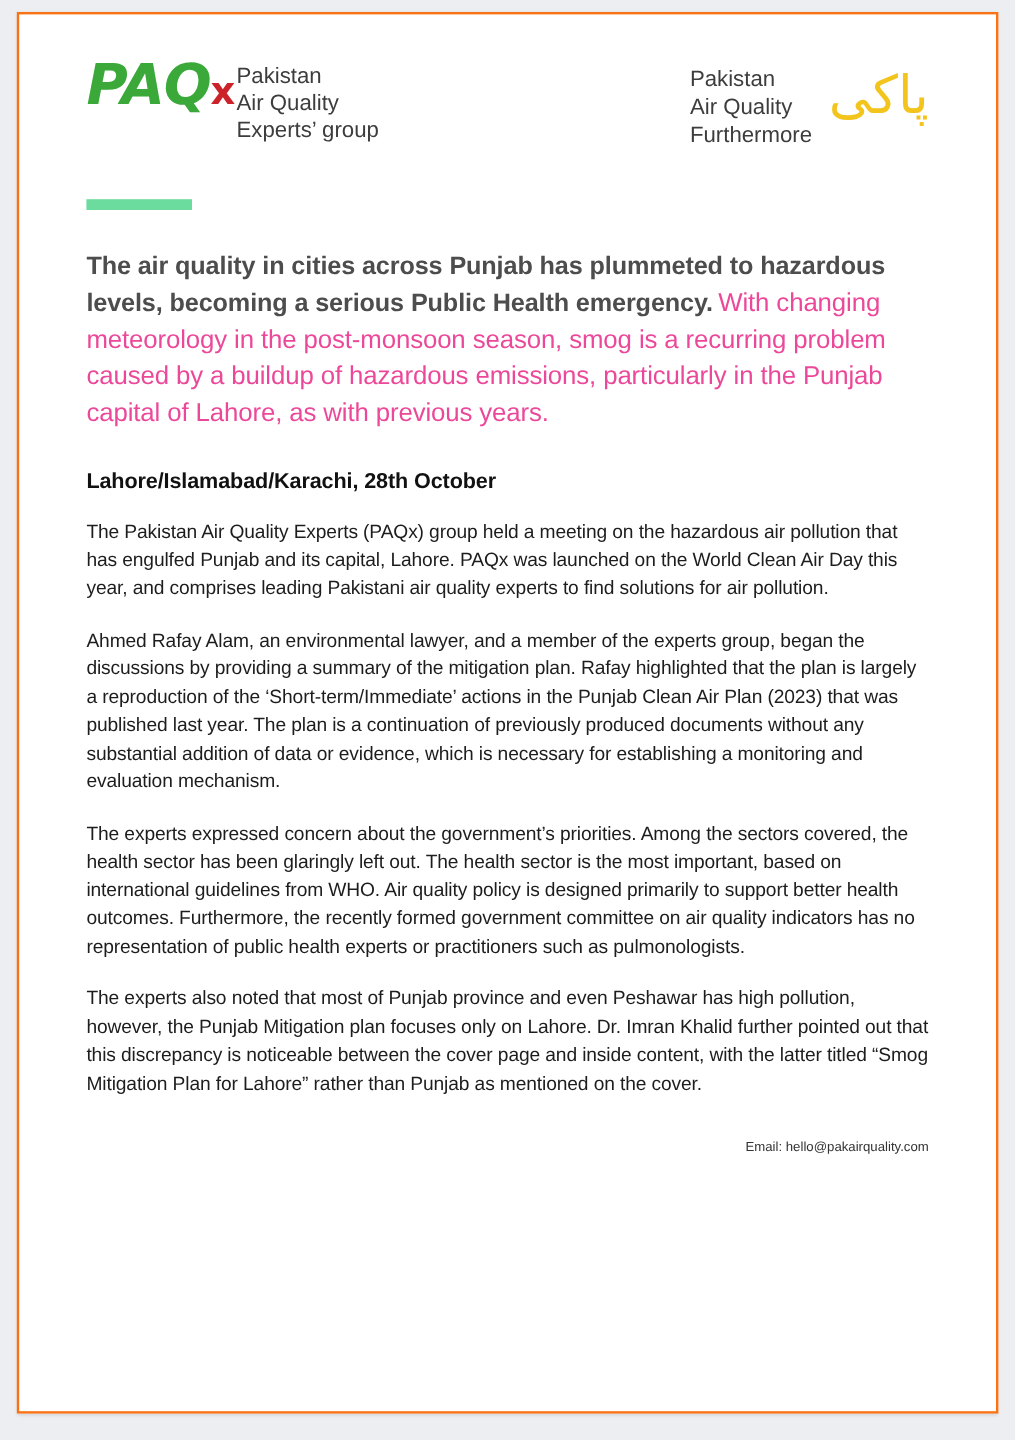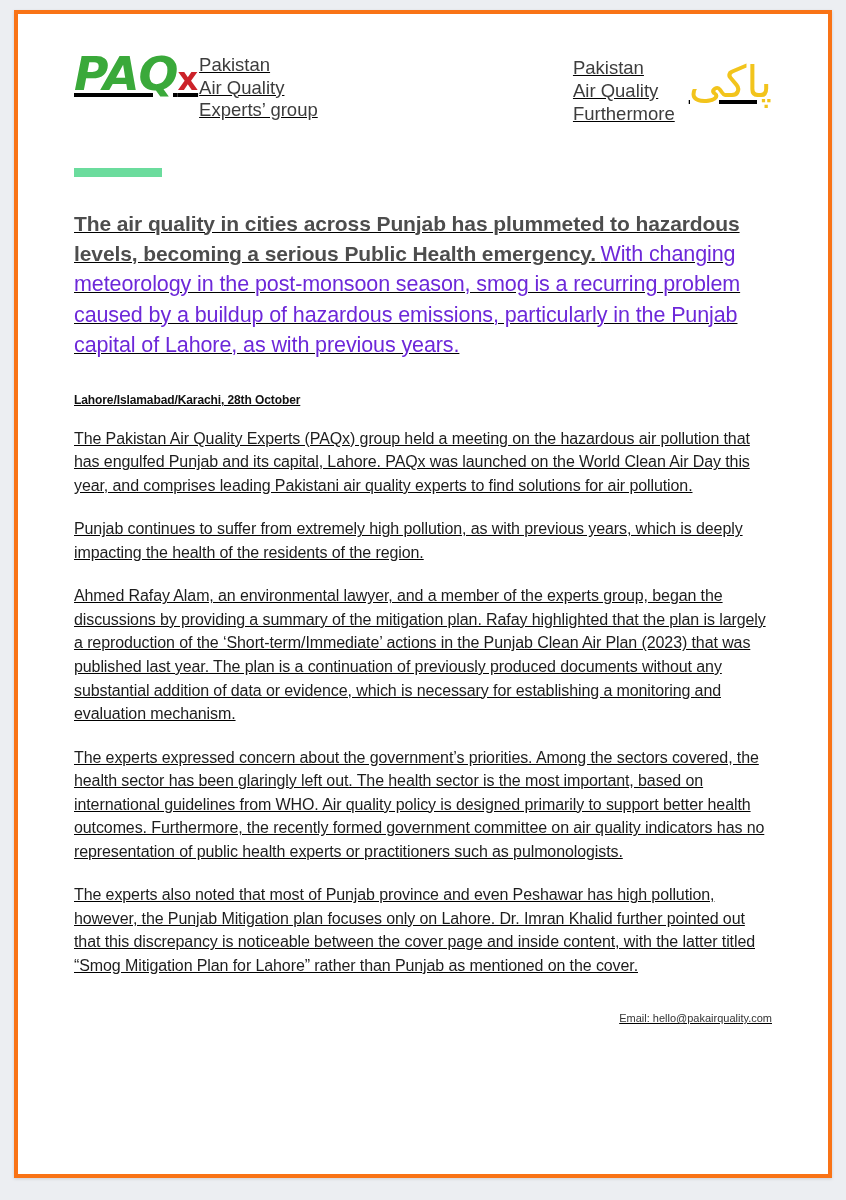--- a/index.html
+++ b/index.html
@@ -15,22 +15,21 @@
   }
   .page {
     position: relative;
     margin: 10px 14px 0 14px;
     width: 818px;
     min-height: 1168px;
     background: #ffffff;
     box-sizing: border-box;
     padding: 34px 56px 20px 56px;
     box-shadow: 0 1px 3px rgba(0,0,0,0.13);
-    border: 4px solid #f97316;
-    text-decoration: underline;
+    border: 2px solid #f97316;
   }
 
   
   .header {
     display: flex;
     align-items: flex-start;
     justify-content: space-between;
     height: 96px;
   }
   .logo-paqx {
@@ -107,29 +106,29 @@
   .headline {
     font-size: 21px;
     font-weight: bold;
     color: #4d4d4d;
     line-height: 1.42;
     letter-spacing: -0.1px;
   }
   .subhead {
     font-size: 21.5px;
     font-weight: normal;
-    color: #6d28d9;
+    color: #ec4899;
     line-height: 1.42;
     letter-spacing: -0.1px;
   }
 
   
   .dateline {
     margin-top: 32px;
-    font-size: 12px;
+    font-size: 18px;
     font-weight: bold;
     color: #111111;
     letter-spacing: -0.1px;
   }
   .body-copy { margin-top: 20px; }
   .para {
     font-size: 16px;
     color: #1d1d1d;
     line-height: 1.47;
     margin: 0 0 20px 0;
@@ -179,21 +178,20 @@
 
   <div class="headline-block">
     <span class="headline">The air quality in cities across Punjab has plummeted to hazardous levels, becoming a serious Public Health emergency.</span>
     <span class="subhead">With changing meteorology in the post-monsoon season, smog is a recurring problem caused by a buildup of hazardous emissions, particularly in the Punjab capital of Lahore, as with previous years.</span>
   </div>
 
   <div class="dateline">Lahore/Islamabad/Karachi, 28th October</div>
 
   <div class="body-copy">
     <p class="para">The Pakistan Air Quality Experts (PAQx) group held a meeting on the hazardous air pollution that has engulfed Punjab and its capital, Lahore. PAQx was launched on the World Clean Air Day this year, and  comprises leading Pakistani air quality experts to find solutions for air pollution.</p>
-    <p class="para">Punjab continues to suffer from extremely high pollution, as with previous years, which is deeply impacting the health of the residents of the region.</p>
     <p class="para">Ahmed Rafay Alam, an environmental lawyer, and a member of the experts group, began the discussions by providing a summary of the mitigation plan. Rafay highlighted that the plan is largely a reproduction of the ‘Short-term/Immediate’ actions in the Punjab Clean Air Plan (2023) that was published last year. The plan is a continuation of previously produced documents without any substantial addition of data or evidence, which is necessary for establishing a monitoring and evaluation mechanism.</p>
     <p class="para">The experts expressed concern about the government’s priorities. Among the sectors covered, the health sector has been glaringly left out. The health sector is the most important, based on international guidelines from WHO. Air quality policy is designed primarily to support better health outcomes. Furthermore, the recently formed government committee on air quality indicators has no representation of public health experts or practitioners such as pulmonologists.</p>
     <p class="para">The experts also noted that most of Punjab province and even Peshawar has high pollution, however, the Punjab Mitigation plan focuses only on Lahore. Dr. Imran Khalid further pointed out that this discrepancy is noticeable between the cover page and inside content, with the latter titled “Smog Mitigation Plan for Lahore” rather than Punjab as mentioned on the cover.</p>
   </div>
 
   <div class="footer">
     <div>Email: hello@pakairquality.com</div>
   </div>
 
 </div>

